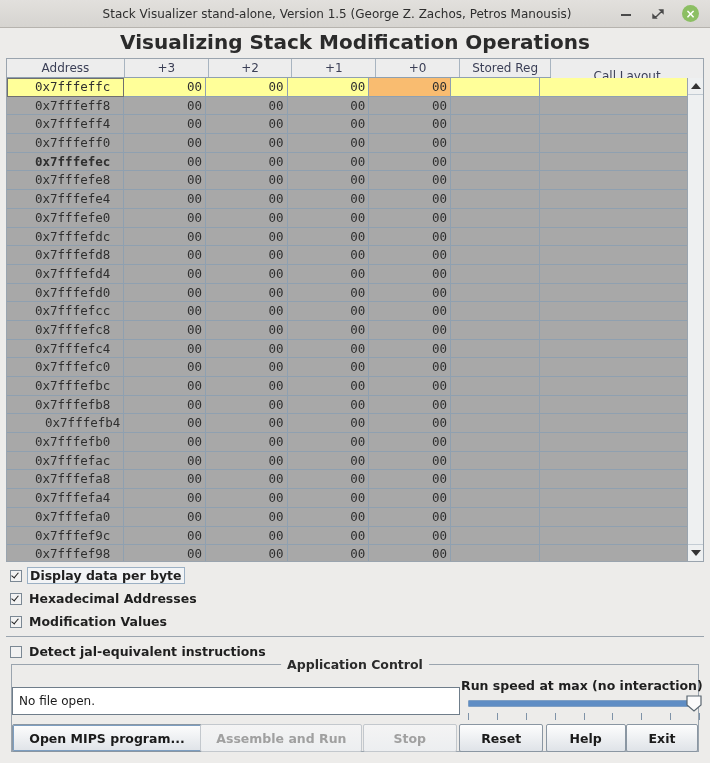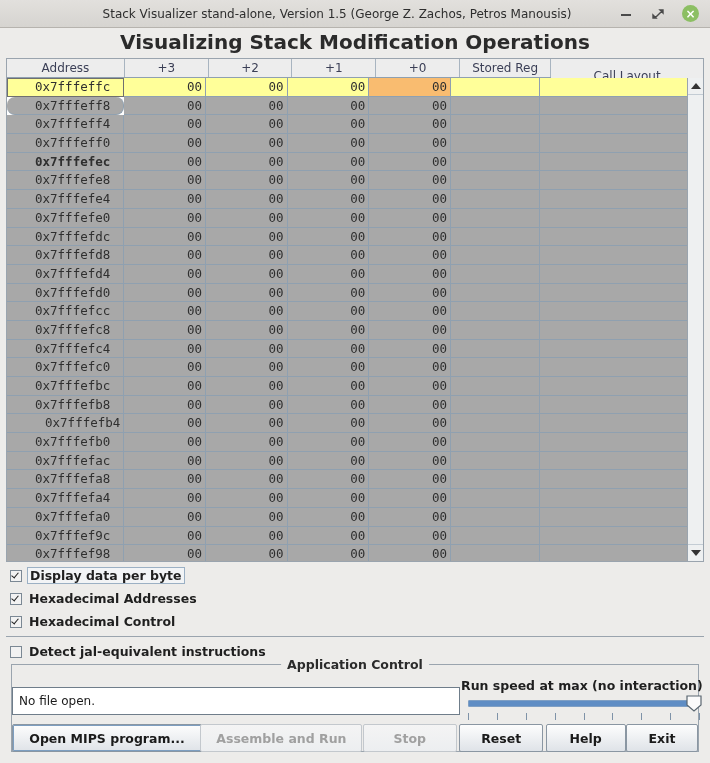--- a/index.html
+++ b/index.html
@@ -199,21 +199,21 @@
           <div class="trow sel">
             <div class="td addr" style="width: 128px;">0x7fffeffc</div>
             <div class="td val" style="width: 91px;">00</div>
             <div class="td val" style="width: 91px;">00</div>
             <div class="td val" style="width: 91px;">00</div>
             <div class="td val hi" style="width: 91px;">00</div>
             <div class="td txt" style="width: 99px;"></div>
             <div class="td txt" style="width: 165px;"></div>
           </div>
           <div class="trow">
-            <div class="td addr" style="width: 128px; border-radius: 8px;">0x7fffeff8</div>
+            <div class="td addr" style="width: 128px;">0x7fffeff8</div>
             <div class="td val" style="width: 91px;">00</div>
             <div class="td val" style="width: 91px;">00</div>
             <div class="td val" style="width: 91px;">00</div>
             <div class="td val hi" style="width: 91px;">00</div>
             <div class="td txt" style="width: 99px;"></div>
             <div class="td txt" style="width: 165px;"></div>
           </div>
           <div class="trow">
             <div class="td addr" style="width: 128px;">0x7fffeff4</div>
             <div class="td val" style="width: 91px;">00</div>
@@ -453,21 +453,21 @@
       <div class="crow">
         <span class="cbox">
           <span class="tick"></span>
         </span>
         <span class="clabel">Hexadecimal Addresses</span>
       </div>
       <div class="crow">
         <span class="cbox">
           <span class="tick"></span>
         </span>
-        <span class="clabel">Hexadecimal Control</span>
+        <span class="clabel">Modification Values</span>
       </div>
       <div class="csep"></div>
       <div class="crow">
         <span class="cbox"></span>
         <span class="clabel">Detect jal-equivalent instructions</span>
       </div>
     </div>
 
   <div class="appctrl"></div>
   <div class="grouplabel">Application Control</div>

